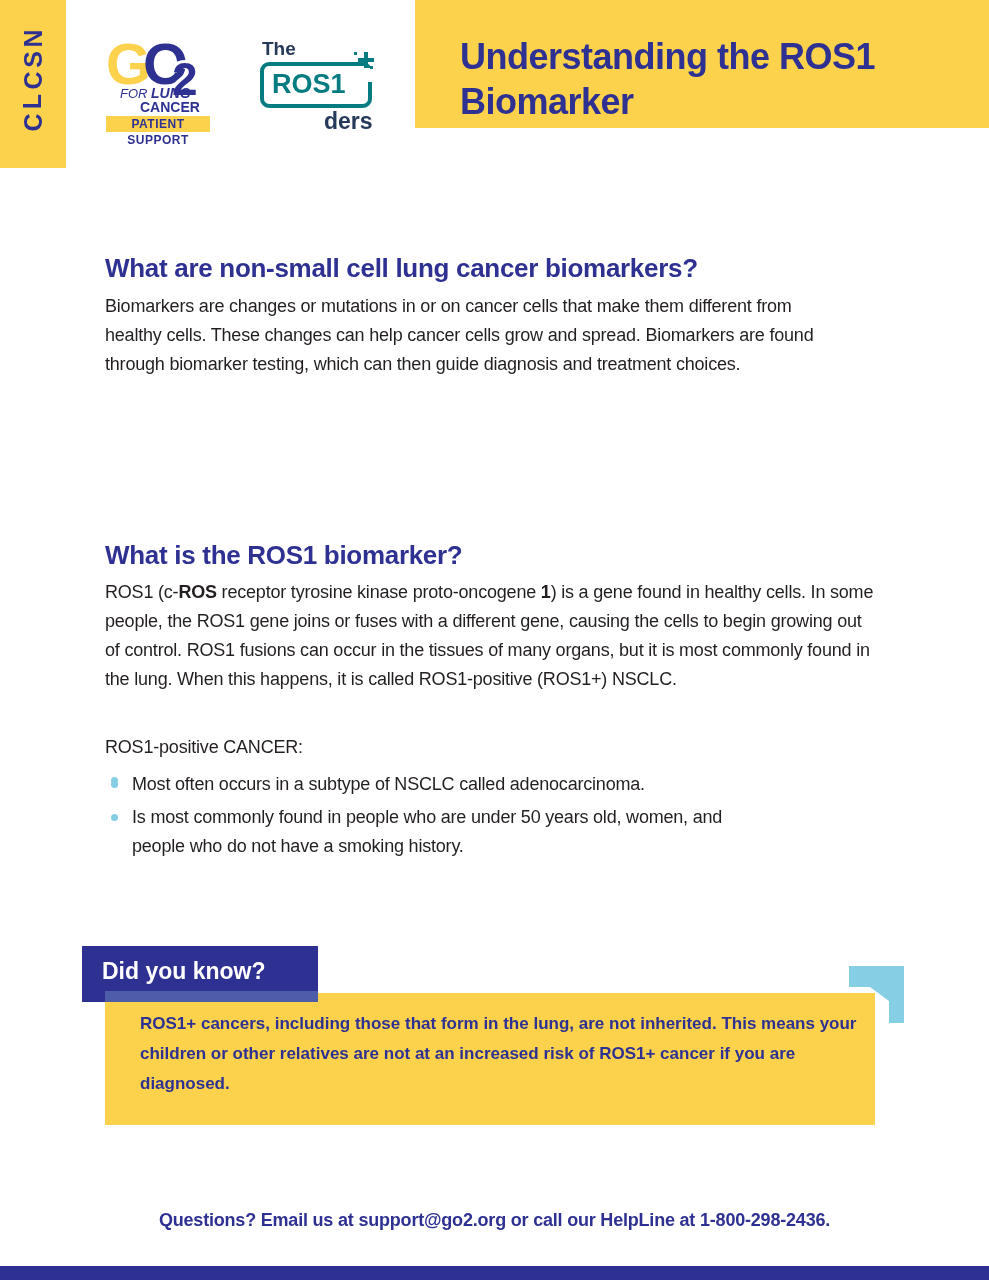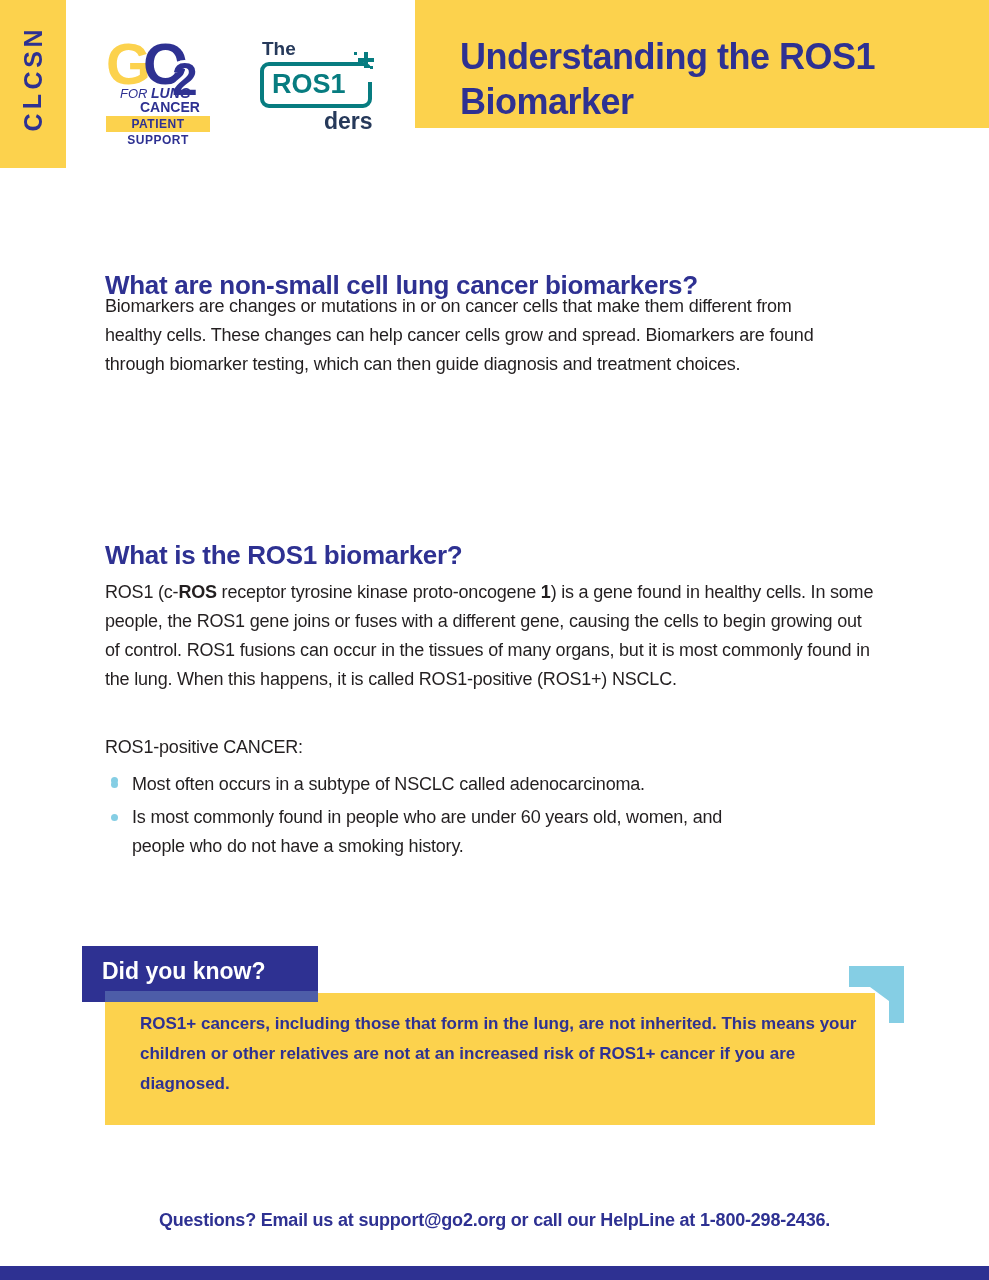--- a/index.html
+++ b/index.html
@@ -37,21 +37,21 @@
   .ros1ders .ros1{position:absolute;left:8px;top:3px;font-size:27px;font-weight:800;color:var(--teal);letter-spacing:0;}
   .ros1ders .sparkle{position:absolute;left:97px;top:14px;width:18px;height:18px;}
   .ros1ders .sparkle .v{position:absolute;left:7px;top:0;width:4px;height:16px;background:var(--teal);}
   .ros1ders .sparkle .h{position:absolute;left:1px;top:6px;width:16px;height:4px;background:var(--teal);}
   .ros1ders .sparkle .d1{position:absolute;left:-3px;top:0px;width:3px;height:3px;background:var(--teal);}
   .ros1ders .sparkle .d2{position:absolute;left:13px;top:14px;width:3px;height:3px;background:var(--teal);}
   .ros1ders .ders{position:absolute;left:64px;top:70px;font-size:23px;font-weight:800;color:var(--navyDark);}
 
   
   .h-section{position:absolute;left:105px;font-size:26px;font-weight:800;color:var(--navy);letter-spacing:-.3px;white-space:nowrap;}
-  #h1{top:270px;}
+  #h1{top:253px;}
   #h2{top:540px;}
   .para{position:absolute;left:105px;font-size:18px;line-height:29px;color:var(--text);letter-spacing:-.2px;}
   #p1{top:292px;width:740px;}
   #p2{top:413px;width:690px;}
   #p3{top:578px;width:770px;}
   #listintro{top:733px;width:400px;}
   .para b{font-weight:700;}
 
   .bullets{position:absolute;left:105px;top:766px;margin:0;padding:0;list-style:none;}
   .bullets li{position:relative;padding-left:27px;font-size:18px;line-height:29px;letter-spacing:-.2px;
@@ -118,21 +118,21 @@
   <div class="h-section" id="h1">What are non-small cell lung cancer biomarkers?</div>
   <div class="para" id="p1">Biomarkers are changes or mutations in or on cancer cells that make them different from healthy cells. These changes can help cancer cells grow and spread. Biomarkers are found through biomarker testing, which can then guide diagnosis and treatment choices.</div>
 
   <div class="h-section" id="h2">What is the ROS1 biomarker?</div>
   <div class="para" id="p3"><span>ROS1 (c-</span><b>ROS</b><span> receptor tyrosine kinase proto-oncogene </span><b>1</b><span>) is a gene found in healthy cells. In some people, the ROS1 gene joins or fuses with a different gene, causing the cells to begin growing out of control. ROS1 fusions can occur in the tissues of many organs, but it is most commonly found in the lung. When this happens, it is called ROS1-positive (ROS1+) NSCLC.</span></div>
   <div class="para" id="listintro">ROS1-positive CANCER:</div>
 
   <ul class="bullets">
     <li><span class="dot"></span></li>
     <li><span class="dot"></span><span>Most often occurs in a subtype of NSCLC called adenocarcinoma.</span></li>
-    <li><span class="dot"></span><span>Is most commonly found in people who are under 60 years old, women, and people who do not have a smoking history.</span></li>
+    <li><span class="dot"></span><span>Is most commonly found in people who are under 50 years old, women, and people who do not have a smoking history.</span></li>
   </ul>
 
   <div class="dyk-yellow">
     <div class="txt">ROS1+ cancers, including those that form in the lung, are not inherited. This means your children or other relatives are not at an increased risk of ROS1+ cancer if you are diagnosed.</div>
   </div>
   <div class="dyk-label">
     <span>Did you know?</span>
   </div>
   <div class="dyk-strip"></div>
 

